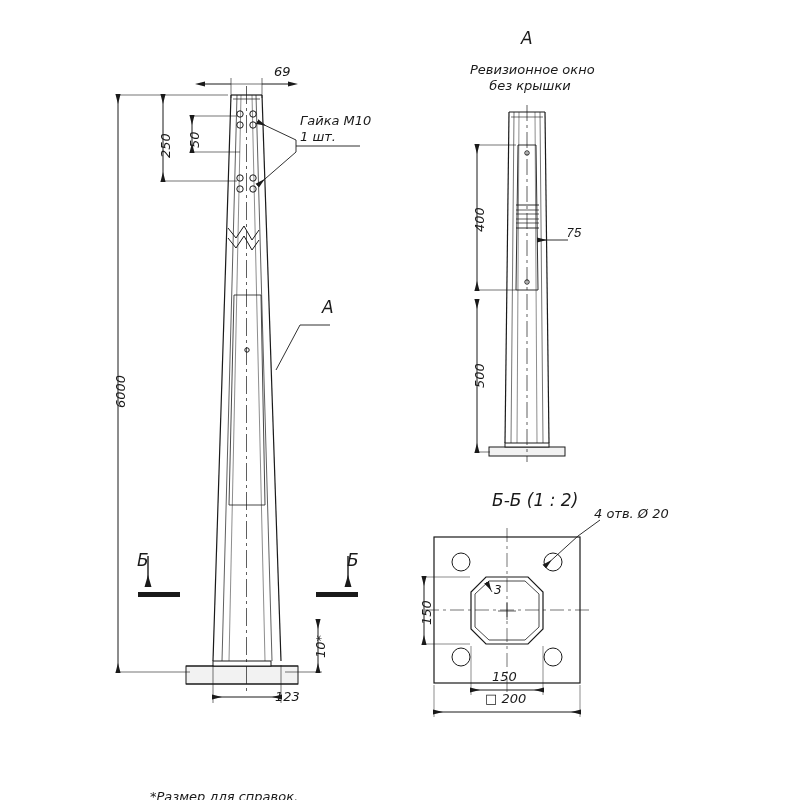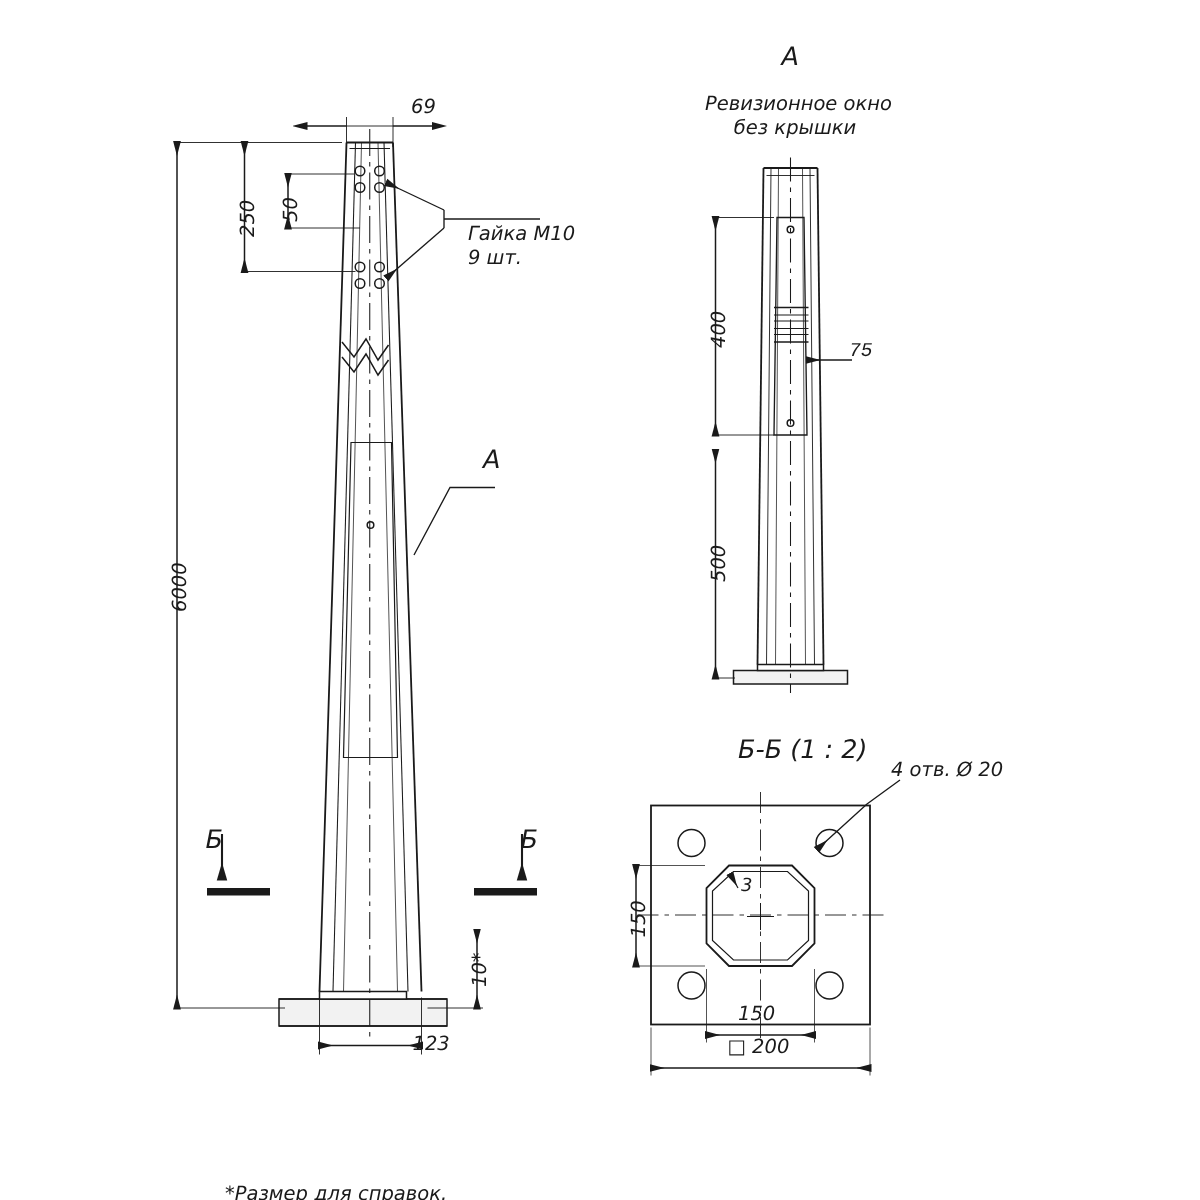--- a/index.html
+++ b/index.html
@@ -261,23 +261,23 @@
     </g>
   </svg>
 
   <div class="lbl vert" style="left:113px; top:408px;">6000</div>
   <div class="lbl vert" style="left:158px; top:158px;">250</div>
   <div class="lbl vert" style="left:187px; top:148px;">50</div>
   <div class="lbl" style="left:274px; top:64px;">69</div>
   <div class="lbl" style="left:275px; top:689px;">123</div>
   <div class="lbl vert" style="left:313px; top:658px;">10*</div>
 
-  <div class="lbl" style="left:312px; top:113px;margin-top:36px;">
+  <div class="lbl" style="left:300px; top:113px;">
     <span>Гайка М10</span><br>
-    <span>9 шт.</span>
+    <span>1 шт.</span>
   </div>
 
   <div class="lbl big" style="left:322px; top:297px;">А</div>
   <div class="lbl big" style="left:137px; top:550px;">Б</div>
   <div class="lbl big" style="left:347px; top:550px;">Б</div>
 
   <div class="lbl big" style="left:521px; top:28px;">А</div>
   <div class="lbl center" style="left:470px; top:62px; width:120px;">
     <span>Ревизионное окно</span><br>
     <span>без крышки</span>

